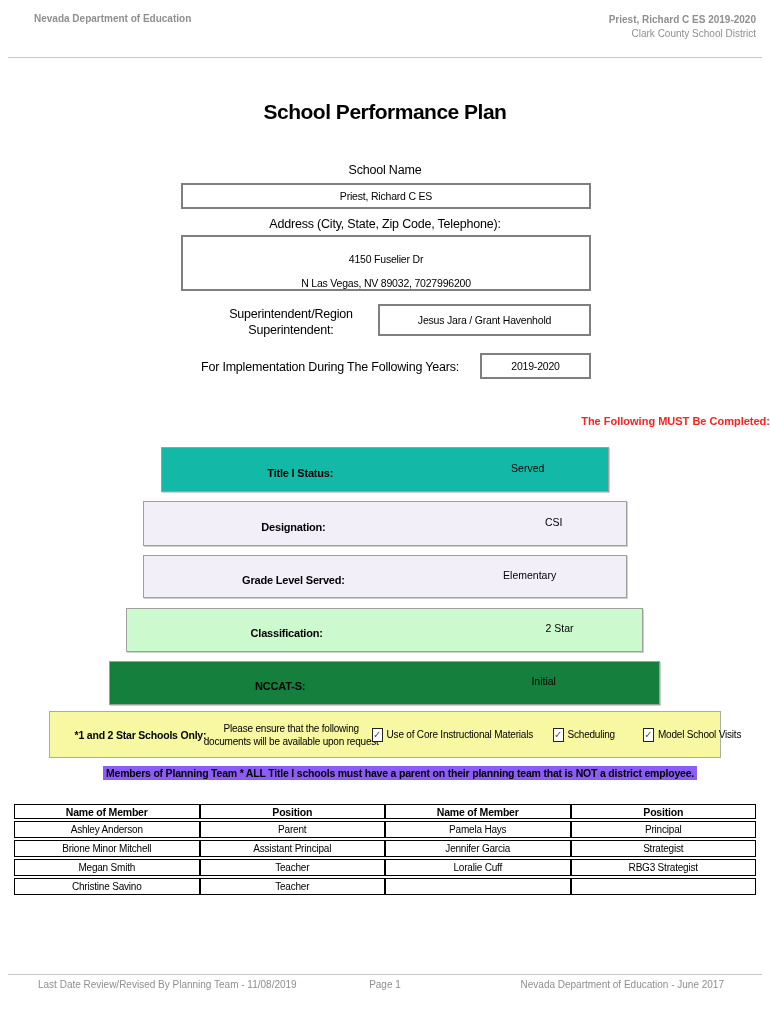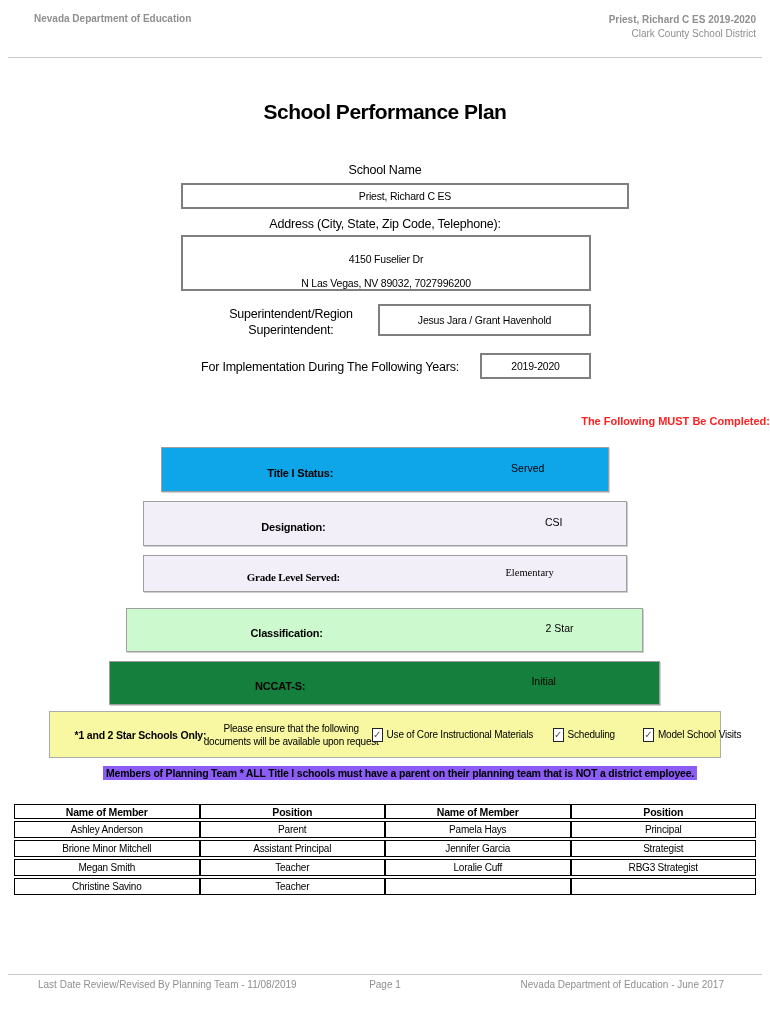--- a/index.html
+++ b/index.html
@@ -16,21 +16,21 @@
   .hdr-right .l1{font-weight:bold;}
   
   .doc-title{left:0;right:0;top:100px;text-align:center;font-size:21px;font-weight:bold;letter-spacing:-0.5px;}
   
   .flabel{font-size:12.5px;letter-spacing:-0.2px;}
   .center-label{left:0;right:0;text-align:center;}
   .nbox{
     position:absolute;border:2px solid #7f7f7f;background:#fff;box-sizing:border-box;
     text-align:center;font-size:10.5px;letter-spacing:-0.2px;
   }
-  .box-school{left:181px;top:183px;width:448px;height:26px;line-height:22px;}
+  .box-school{left:181px;top:183px;width:410px;height:26px;line-height:22px;}
   .box-address{left:181px;top:235px;width:410px;height:56px;padding-top:10px;line-height:24px;}
   .box-super{left:378px;top:304px;width:213px;height:32px;line-height:28px;}
   .box-years{left:480px;top:353px;width:111px;height:26px;line-height:22px;}
   .lbl-super{left:203px;top:306px;width:176px;text-align:center;line-height:16px;}
   .lbl-impl{left:330px;top:360px;transform:translateX(-50%);white-space:nowrap;}
   
   .red-notice{left:0;right:0;top:415px;text-align:right;font-weight:bold;font-size:11px;}
   
   .sbar{
     position:absolute;border:1px solid #9f9f9f;box-sizing:border-box;
@@ -39,21 +39,21 @@
   .sbar .lbl{
     position:absolute;left:31%;top:calc(50% + 3px);transform:translate(-50%,-50%);
     font-weight:bold;font-size:11px;white-space:nowrap;letter-spacing:-0.2px;
   }
   .sbar .val{
     position:absolute;top:calc(50% - 2px);transform:translate(-50%,-50%);
     font-size:10.5px;white-space:nowrap;
   }
   .bar0{left:161px;top:447px;width:448px;height:45px;} .bar0 .val{left:82%;}
   .bar1{left:143px;top:501px;width:484px;height:45px;} .bar1 .val{left:85%;}
-  .bar2{left:143px;top:555px;width:484px;height:37px;font-family:Liberation Serif, serif;} .bar2 .val{left:80%;}
+  .bar2{left:143px;top:555px;width:484px;height:43px;} .bar2 .val{left:80%;}
   .bar3{left:126px;top:608px;width:517px;height:44px;} .bar3 .val{left:84%;}
   .bar4{left:109px;top:661px;width:551px;height:44px;} .bar4 .val{left:79%;}
   
   .star-row{
     position:absolute;left:49px;top:711px;width:672px;height:47px;box-sizing:border-box;
     border:1px solid #ababab;
   }
   .star-row .star-lbl{
     position:absolute;left:13.5%;top:50%;transform:translate(-50%,-50%);
     font-weight:bold;font-size:10.5px;white-space:nowrap;letter-spacing:-0.2px;
@@ -119,21 +119,21 @@
   </div>
 
   <div class="abs flabel lbl-super">Superintendent/Region Superintendent:</div>
   <div class="nbox box-super">Jesus Jara / Grant Havenhold</div>
 
   <div class="abs flabel lbl-impl">For Implementation During The Following Years:</div>
   <div class="nbox box-years">2019-2020</div>
 
   <div class="abs red-notice" style="color: rgb(255, 32, 32);">The Following MUST Be Completed:</div>
 
-  <div class="sbar bar0" style="background: #0ea5e9; padding-left: 8px;">
+  <div class="sbar bar0" style="background: #14b8a6; padding-left: 8px;">
     <span class="lbl">Title I Status:</span>
     <span class="val">Served</span>
   </div>
   <div class="sbar bar1" style="background: rgb(243, 239, 249); padding-left: 35px;">
     <span class="lbl">Designation:</span>
     <span class="val">CSI</span>
   </div>
   <div class="sbar bar2" style="background: rgb(243, 239, 249);">
     <span class="lbl">Grade Level Served:</span>
     <span class="val">Elementary</span>

